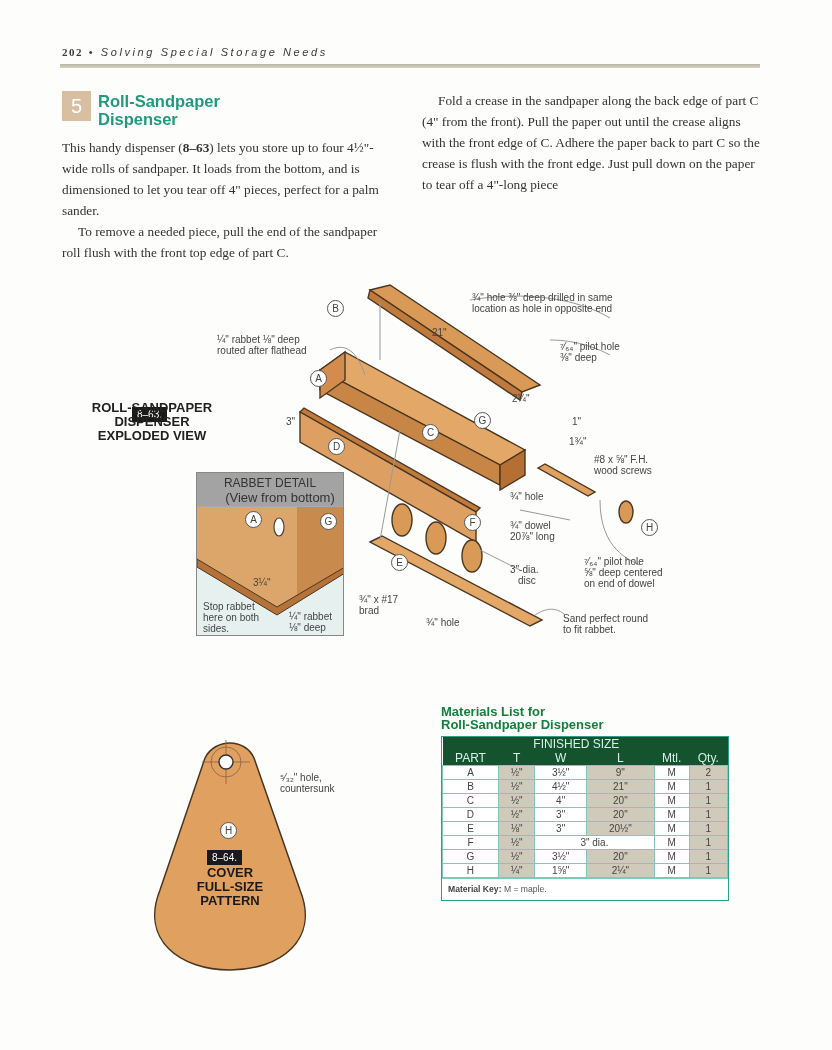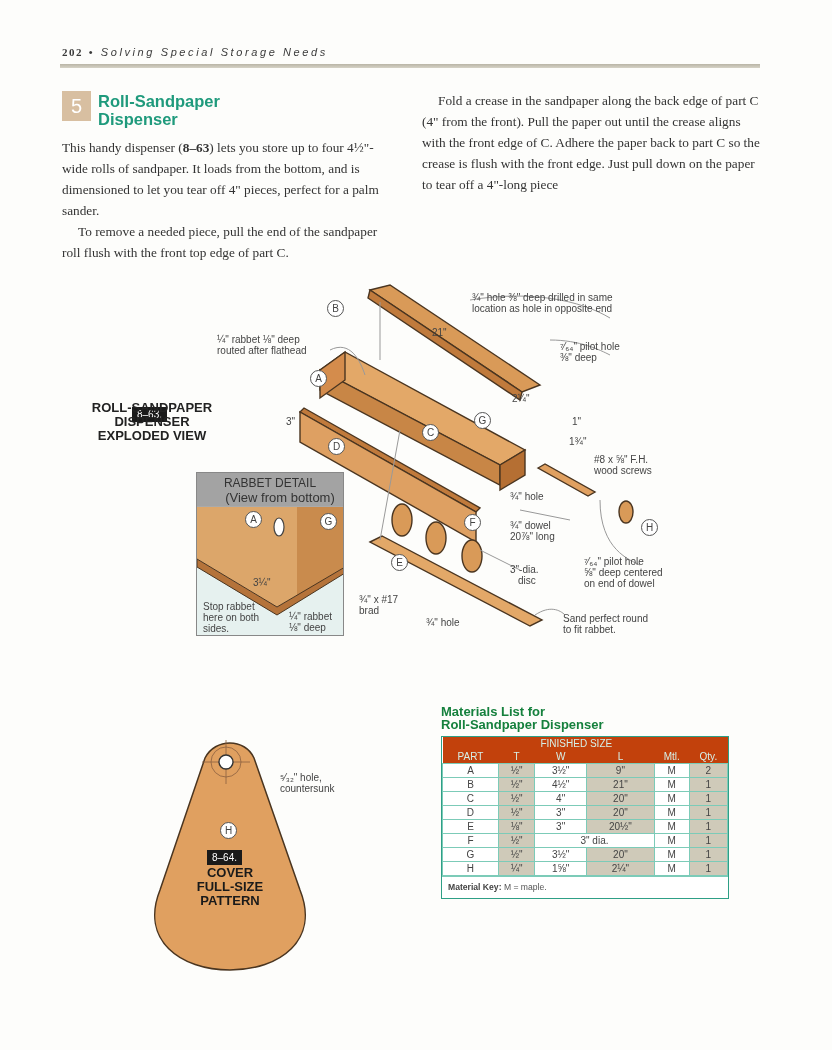--- a/index.html
+++ b/index.html
@@ -18,21 +18,21 @@
   .col2 { left: 422px; top: 90px; width: 340px; }
   .lbl { font-family: "Liberation Sans", sans-serif; font-size: 10px; line-height: 11px; color: #444; }
   .circ { position: absolute; width: 17px; height: 17px; border: 1.3px solid #555; border-radius: 50%; background: #fff; font-family: "Liberation Sans", sans-serif; font-size: 10px; line-height: 15px; text-align: center; color: #444; }
   .figtag { background: #1a1a1a; color: #fff; font-family: "Liberation Sans", sans-serif; font-size: 10px; padding: 2px 5px; display: inline-block; }
   .figcap { font-family: "Liberation Sans", sans-serif; font-weight: bold; font-size: 13px; line-height: 14px; color: #222; text-align: center; }
   .rabbet-box { left: 196px; top: 472px; width: 148px; height: 164px; border: 1.5px solid #888; background: #e6f1ef; overflow: hidden; }
   .rabbet-head { height: 34px; background: #a3a3a3; border-bottom: 1px solid #aaa; text-align: center; font-family: "Liberation Sans", sans-serif; color: #333; }
   .mat-title { left: 441px; top: 705px; font-family: "Liberation Sans", sans-serif; font-weight: bold; font-size: 13px; line-height: 13px; color: #15803d; }
   .mat { left: 441px; top: 736px; width: 288px; border: 1.5px solid #2e9f86; background: #fff; }
   table { border-collapse: collapse; width: 100%; font-family: "Liberation Sans", sans-serif; font-size: 10px; color: #444; }
-  th { background: #c2410c; color: #d6f0e8; font-weight: normal; font-size: 10px; height: 13px; }
+  th { background: #14532d; color: #d6f0e8; font-weight: normal; font-size: 12px; height: 13px; }
   td { height: 14px; text-align: center; border: 1px solid #7ccbb8; }
   td.sh { background: #cfcab9; }
   .notes { padding: 5px 6px; font-family: "Liberation Sans", sans-serif; font-size: 8.6px; line-height: 11px; color: #555; border-top: 1px solid #7ccbb8; }
   .notes b { color: #444; }
 </style>
 </head>
 <body>
 
 <div class="abs header">
   <span class="num">202</span>

